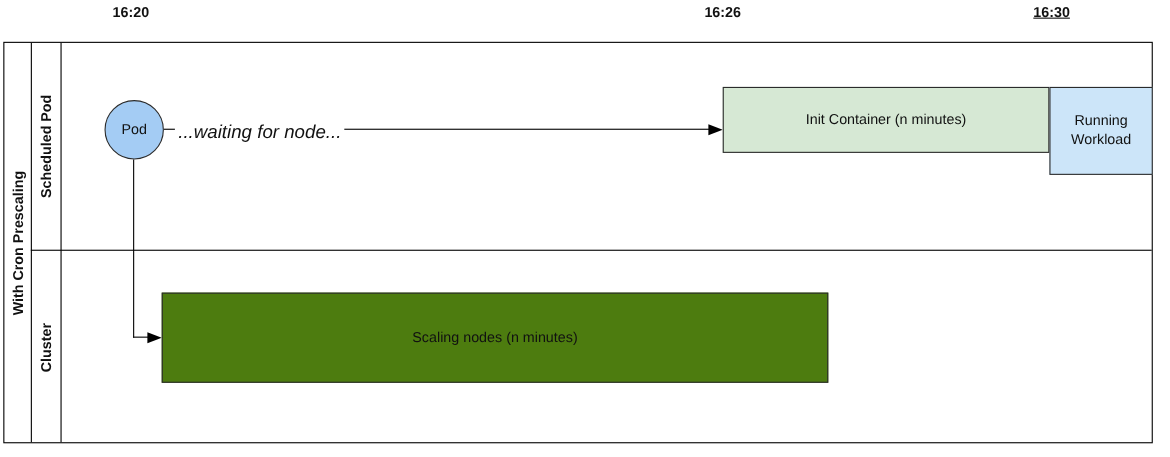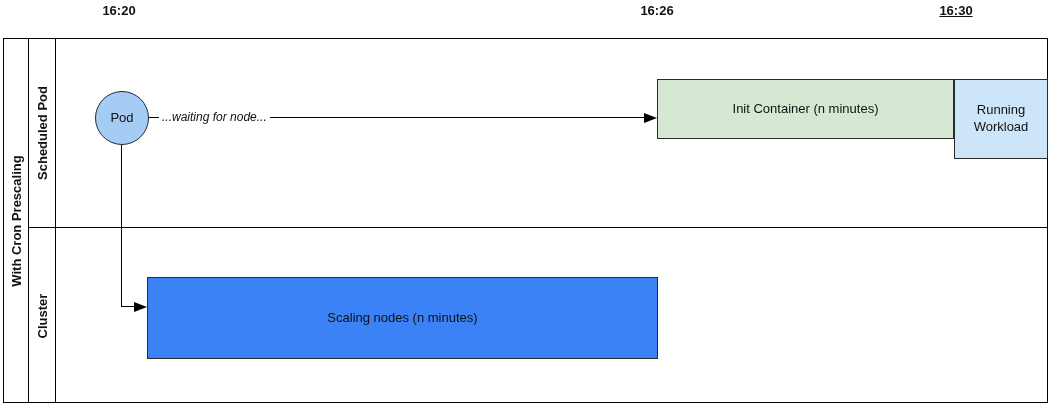--- a/index.html
+++ b/index.html
@@ -66,21 +66,21 @@
   .hline { position: absolute; height: 0; border-top: 1.5px solid #000000; }
   .vline { position: absolute; width: 0; border-left: 1.5px solid #000000; }
   .arrowhead-right {
     position: absolute; width: 0; height: 0;
     border-top: 5px solid transparent;
     border-bottom: 5px solid transparent;
     border-left: 13px solid #000000;
   }
   .floatlabel {
     position: absolute;
-    font-size: 12px;
+    font-size: 17px;
     font-style: italic;
     background: #ffffff;
     padding: 0 3px;
     white-space: nowrap;
   }
 </style>
 </head>
 <body>
 
 <div class="canvas">
@@ -111,17 +111,17 @@
   </div>
 
   <div class="node" style="left: 954px; top: 79px; width: 94px; height: 80px; padding: 0px 0; background-color: rgb(204, 229, 249);">
     <span>Running Workload</span>
   </div>
 
   <div class="vline" style="left:121px; top:145px; height:162px;"></div>
   <div class="hline" style="left:121px; top:306px; width:15px;"></div>
   <div class="arrowhead-right" style="left:134px; top:302px;"></div>
 
-  <div class="node" style="left: 147px; top: 266px; width: 511px; height: 82px; background-color: #3b82f6; margin-top: 11px;">
+  <div class="node" style="left: 147px; top: 266px; width: 606px; height: 82px; background-color: #4d7c0f;">
     <span>Scaling nodes (n minutes)</span>
   </div>
 
 </div>
 
 </body></html>

